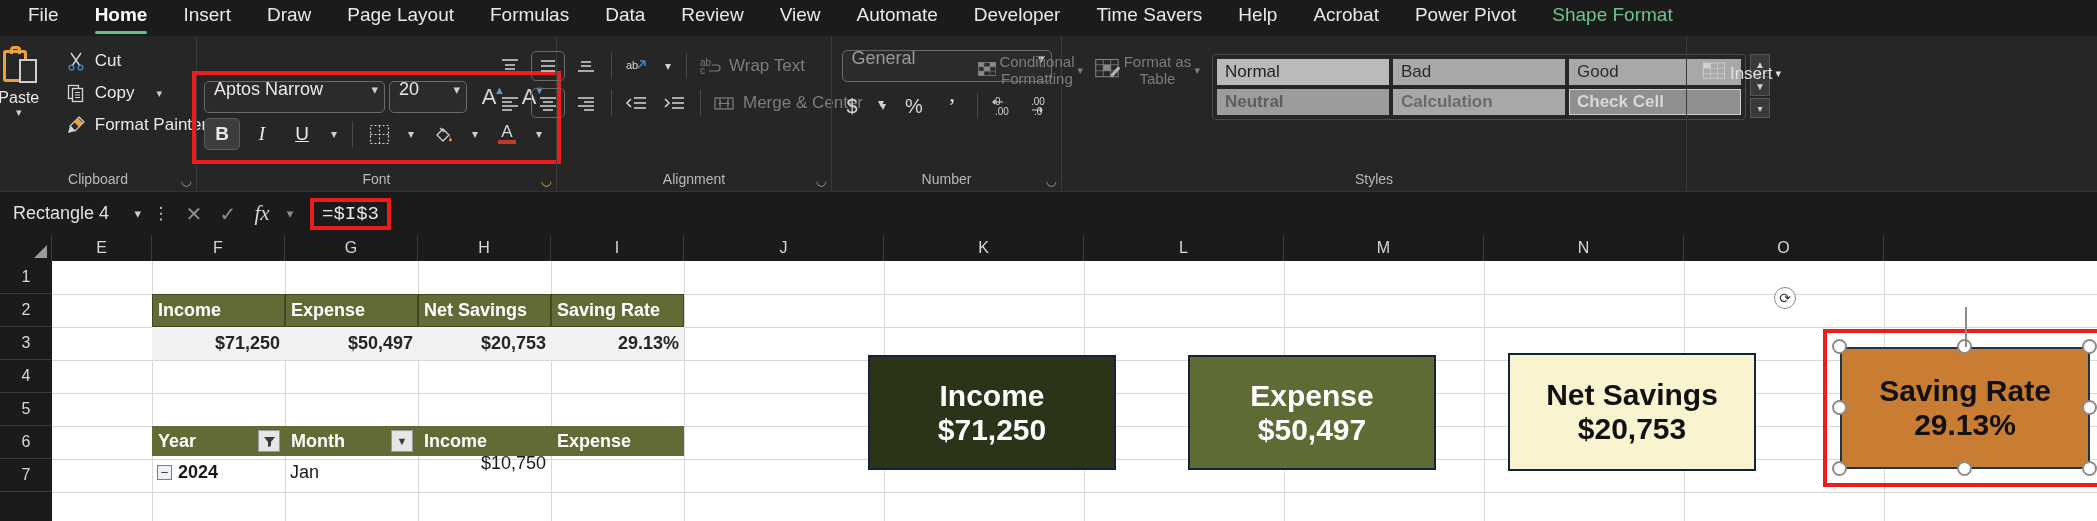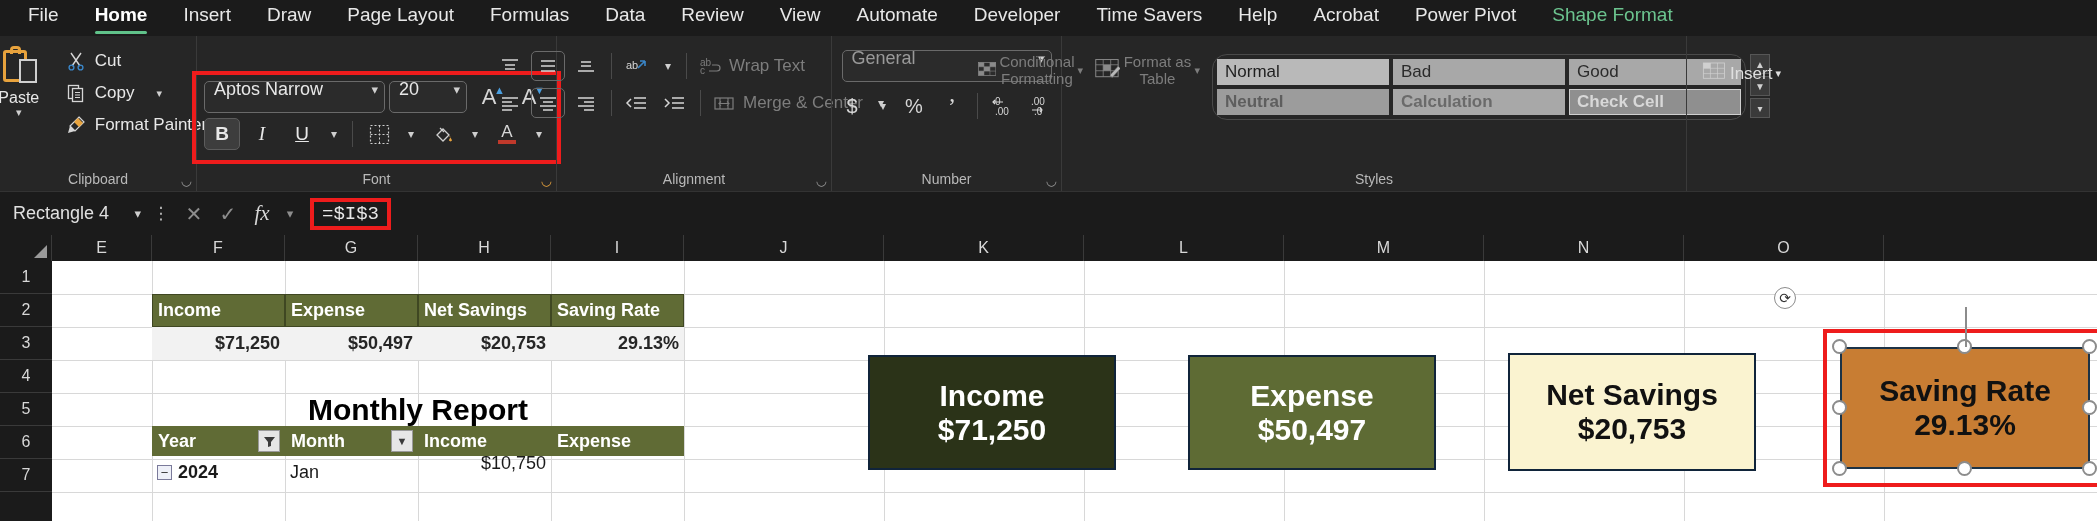--- a/index.html
+++ b/index.html
@@ -80,21 +80,21 @@
 
   
   .bigbtn{ width:105px; display:flex; flex-direction:row; align-items:center;
     color:#7d7d7d; font-size:15px; line-height:17px; text-align:center; gap:3px;
     padding-top:4px;}
   .tblico{ width:40px;height:36px;}
 
   
   .gallery{ display:grid; grid-template-columns:repeat(3,172px);
     grid-template-rows:26px 26px; gap:4px; padding:4px; border:1px solid #4a4a4a;
-    border-radius:15px; }
+    border-radius:4px; }
   .cellstyle{ display:flex; align-items:center; padding:0 7px; font-size:17px;
     border:1px solid transparent; }
   .gal-scroll{ display:flex; flex-direction:column; gap:2px; margin-left:4px;
     justify-content:center;}
   .gal-scroll div{ width:20px;height:20px;display:flex;align-items:center;
     justify-content:center;background:#3a3a3a;border:1px solid #565656;
     color:#d0d0d0;font-size:10px;}
 
   
   .insgrp{ padding-left:14px; padding-right:14px; }
@@ -543,21 +543,20 @@
         <div class="glineH" style="top: 198px;"></div>
         <div class="glineH" style="top: 231px;"></div>
         <div class="cell hdrcell" style="left: 100px; top: 33px; width: 133px; height: 33px; border: 1px solid rgb(63, 71, 34);">Income</div>
         <div class="cell hdrcell" style="left: 233px; top: 33px; width: 133px; height: 33px; border: 1px solid rgb(63, 71, 34);">Expense</div>
         <div class="cell hdrcell" style="left: 366px; top: 33px; width: 133px; height: 33px; border: 1px solid rgb(63, 71, 34);">Net Savings</div>
         <div class="cell hdrcell" style="left: 499px; top: 33px; width: 133px; height: 33px; border: 1px solid rgb(63, 71, 34);">Saving Rate</div>
         <div class="cell valcell r" style="left: 100px; top: 66px; width: 133px; height: 33px;">$71,250</div>
         <div class="cell valcell r" style="left: 233px; top: 66px; width: 133px; height: 33px;">$50,497</div>
         <div class="cell valcell r" style="left: 366px; top: 66px; width: 133px; height: 33px;">$20,753</div>
         <div class="cell valcell r" style="left: 499px; top: 66px; width: 133px; height: 33px;">29.13%</div>
-        <div class="bigtitle" style="left: 100px; top: 132px; width: 532px; height: 33px; font-size: 30px;">Monthly Report</div>
         <div class="tblhdr" style="left: 100px; top: 165px; width: 133px; height: 30px;">Year</div>
         <div class="tblhdr" style="left: 233px; top: 165px; width: 133px; height: 30px;">Month</div>
         <div class="tblhdr" style="left: 366px; top: 165px; width: 133px; height: 30px; justify-content: flex-start;">Income</div>
         <div class="tblhdr" style="left: 499px; top: 165px; width: 133px; height: 30px; justify-content: flex-start;">Expense</div>
         <div class="filt" style="left: 206px; top: 169px;">
           <svg width="13" height="13" viewBox="0 0 13 13">
             <path d="M1 2h11l-4 5v4l-3 1V7z" fill="#3a3a3a"></path>
           </svg>
         </div>
         <div class="filt" style="left: 339px; top: 169px;">

